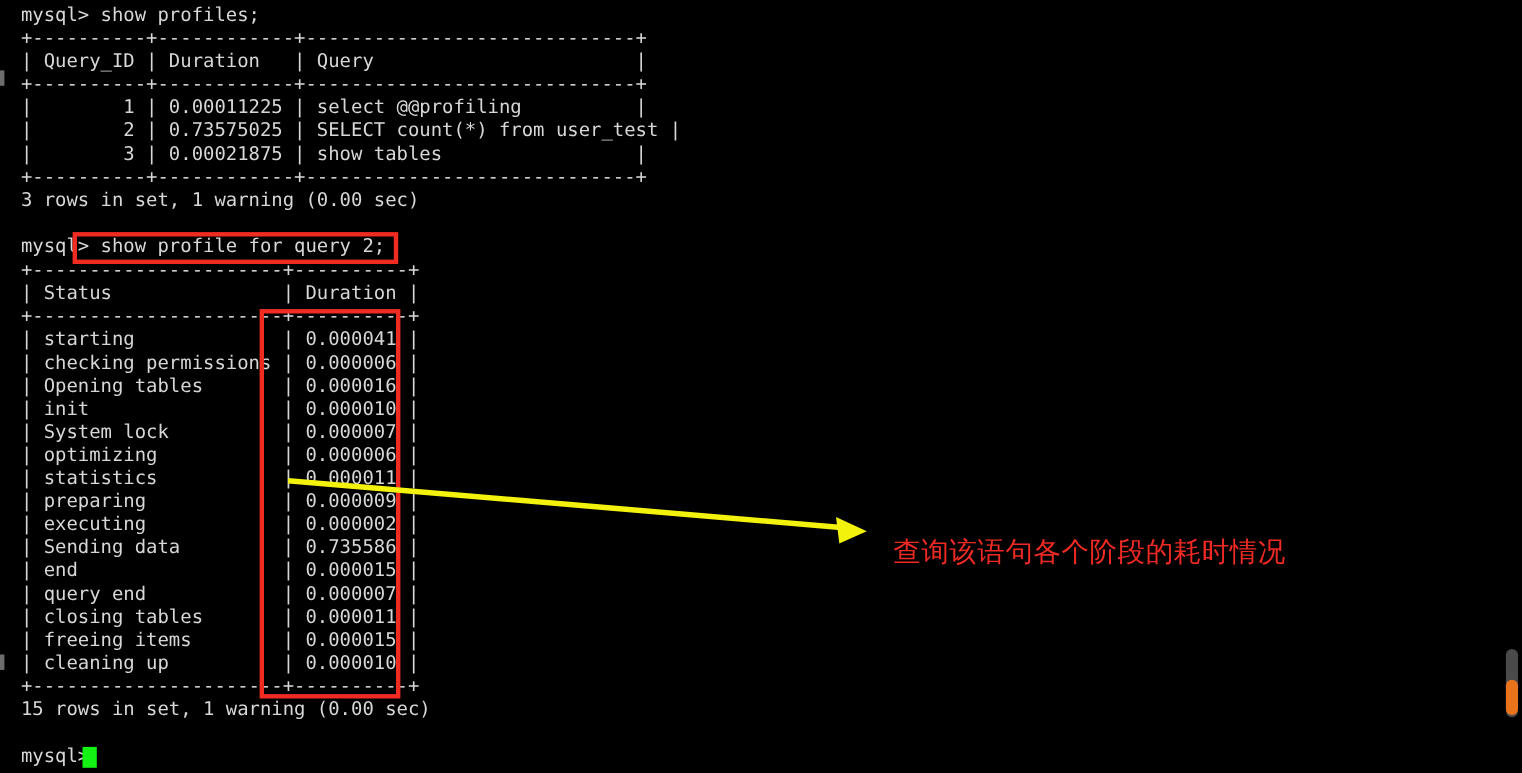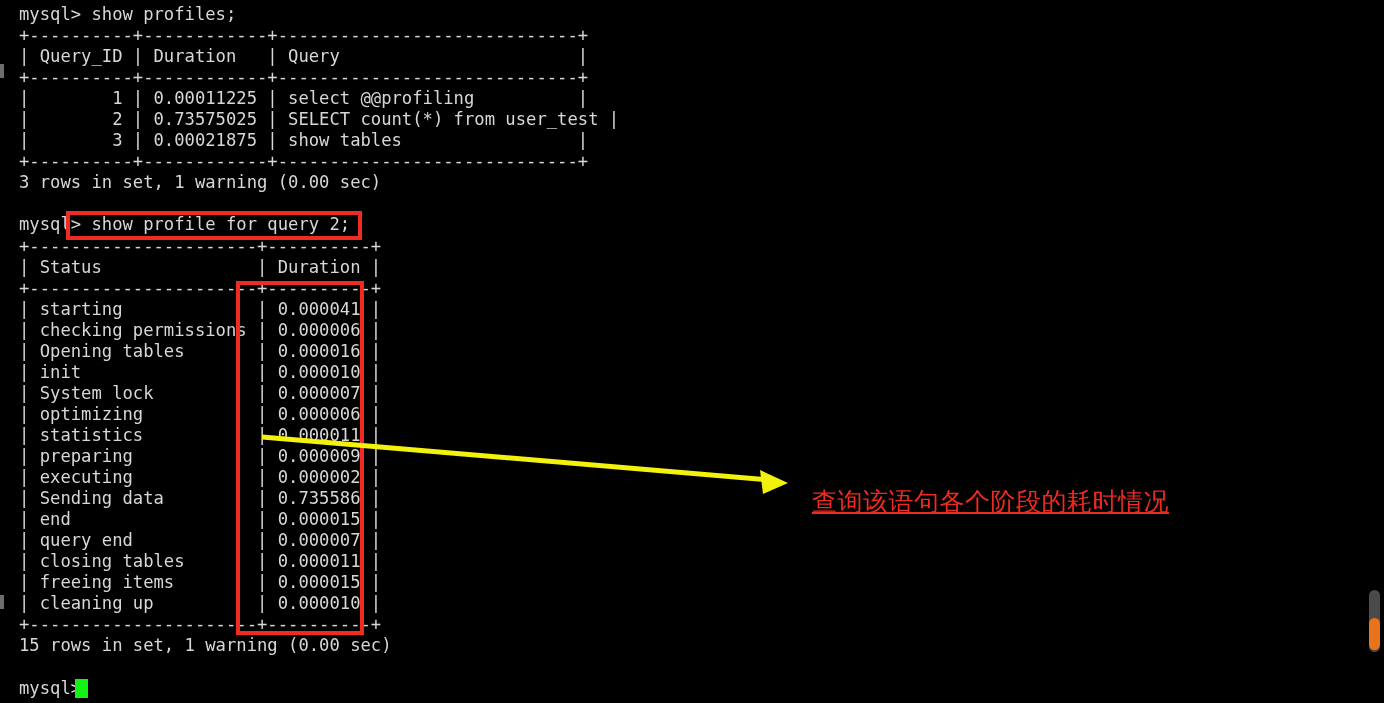--- a/index.html
+++ b/index.html
@@ -62,21 +62,20 @@
   #annotation {
     position: absolute;
     left: 812px;
     top: 487px;
     color: #ef2a22;
     font-family: "DejaVu Sans", "Liberation Sans", sans-serif;
     font-size: 25px;
     line-height: 30px;
     white-space: pre;
     letter-spacing: 0.5px;
-    text-decoration: underline;
   }
   
   #cursor {
     position: absolute;
     left: 75px;
     top: 679px;
     width: 13px;
     height: 19px;
     background: #14f214;
   }

